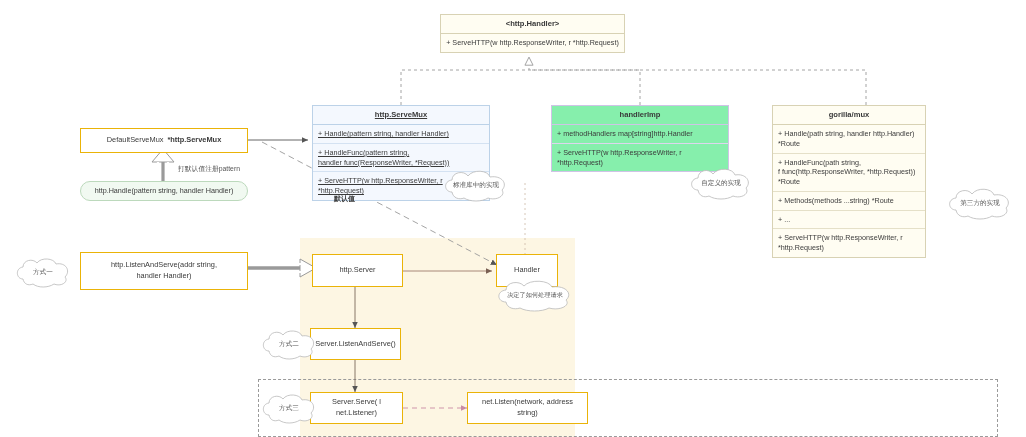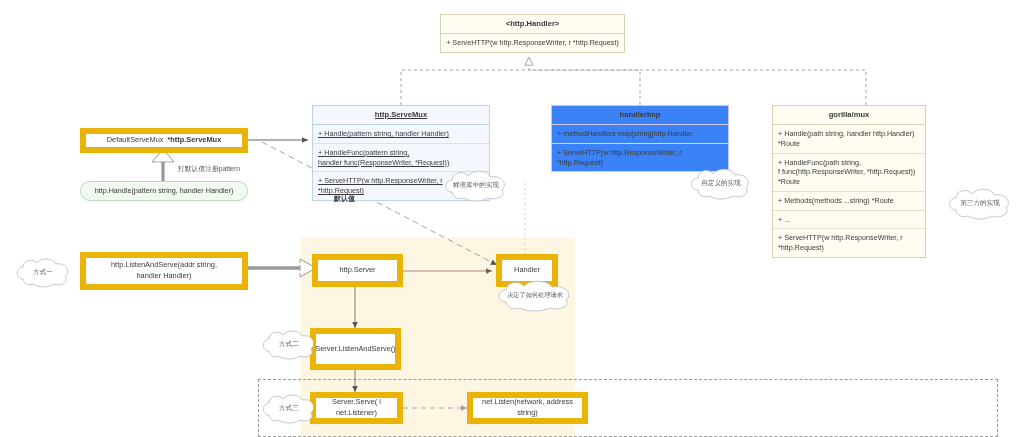--- a/index.html
+++ b/index.html
@@ -59,35 +59,35 @@
 
   
   .box-cream { background: #fffdf2; border-color: #d8d2b4; }
   .box-cream .title { border-bottom-color: #d8d2b4; }
   .box-cream .row { border-bottom-color: #e5e0c8; }
 
   .box-blue { background: #f4f8fe; border-color: #bcd2e8; text-decoration: underline; }
   .box-blue .title { border-bottom-color: #bcd2e8; }
   .box-blue .row { border-bottom-color: #d4e2f2; }
 
-  .box-purple { background: #3b82f6; border-color: #cfc3e6; }
+  .box-purple { background: #86efac; border-color: #cfc3e6; }
   .box-purple .title { border-bottom-color: #cfc3e6; }
   .box-purple .row { border-bottom-color: #ded5ee; }
 
   .box-green { background: #f1f9f1; border-color: #bcd9bc; }
   .box-green .row { border-bottom-color: #cde3cd; }
 
   .box-pink { background: #fbe4ec; border-color: #e8c3d3; }
 
   .box-plain { background: #ffffff; border-color: #8d8d8d; }
 
   
   .simplebox {
     position: absolute;
-    border: 6px solid #eab308;
+    border: 1px solid #eab308;
     background: #fff;
     display: flex;
     align-items: center;
     justify-content: center;
     text-align: center;
     font-size: 7.4px;
     line-height: 1.45;
     padding: 2px 4px;
     white-space: pre-line;
   }
@@ -211,21 +211,21 @@
   </div>
 
   <div class="simplebox box-plain" style="left:312px; top:254px; width:91px; height:33px;">
     <span>http.Server</span>
   </div>
 
   <div class="simplebox box-plain" style="left:496px; top:254px; width:62px; height:33px;">
     <span>Handler</span>
   </div>
 
-  <div class="simplebox box-plain" style="left:310px; top:328px; width:91px; height:42px;">
+  <div class="simplebox box-plain" style="left:310px; top:328px; width:91px; height:32px;">
     <span>Server.ListenAndServe()</span>
   </div>
 
   <div class="simplebox box-plain" style="left:310px; top:392px; width:93px; height:32px;">
     <span>Server.Serve( l net.Listener)</span>
   </div>
 
   <div class="simplebox box-pink" style="left:467px; top:392px; width:121px; height:32px;">
     <span>net.Listen(network, address string)</span>
   </div>

